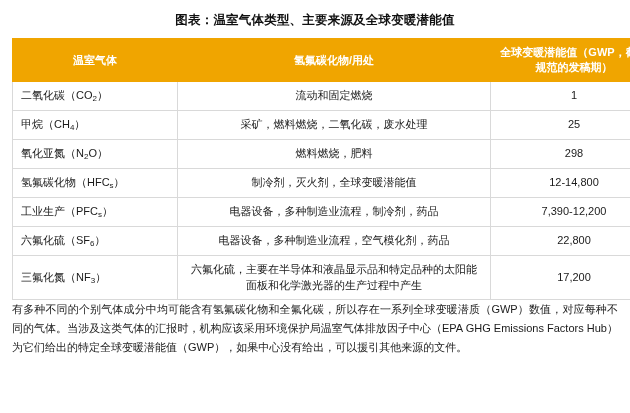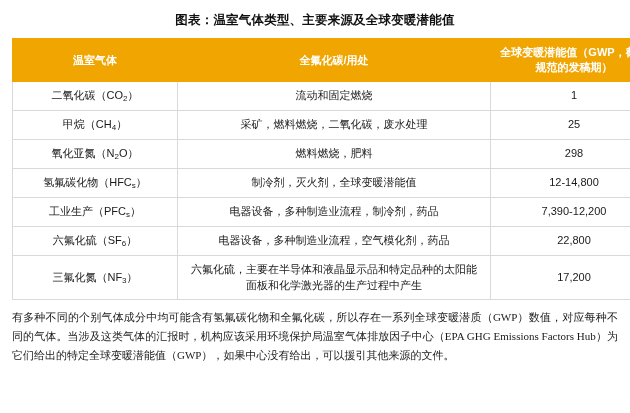--- a/index.html
+++ b/index.html
@@ -53,58 +53,57 @@
 
   table.gwp td {
     border: 1px solid #d9d9d9;
     font-size: 11px;
     padding: 6px 8px;
     vertical-align: middle;
     line-height: 1.45;
     color: #1a1a1a;
   }
   td.name {
-    text-align: center;
+    text-align: left;
     white-space: nowrap;
   }
   td.source {
     text-align: center;
   }
   td.gwp {
     text-align: center;
   }
   sub {
     font-size: 8px;
     vertical-align: baseline;
     position: relative;
     bottom: -2px;
   }
   .footnote {
-    margin-top: 8px;
+    margin-top: 0;
     font-size: 11px;
     line-height: 1.72;
     color: #1a1a1a;
     text-align: justify;
     text-justify: inter-ideograph;
     width: 606px;
-    font-family: Liberation Serif, serif;
   }
 </style>
 </head>
 <body>
 
 <div class="page">
 
   <div class="title">图表：温室气体类型、主要来源及全球变暖潜能值</div>
 
   <table class="gwp">
     <thead>
       <tr>
         <th class="c0">温室气体</th>
-        <th class="c1">全氟化碳/用处</th>
+        <th class="c1">氢氟碳化物/用处</th>
         <th class="c2">全球变暖潜能值（GWP，截至规范的发稿期）</th>
       </tr>
     </thead>
     <tbody>
       <tr>
         <td class="name"><span>二氧化碳（CO</span><sub>2</sub><span>）</span></td>
         <td class="source">流动和固定燃烧</td>
         <td class="gwp">1</td>
       </tr>
       <tr>

